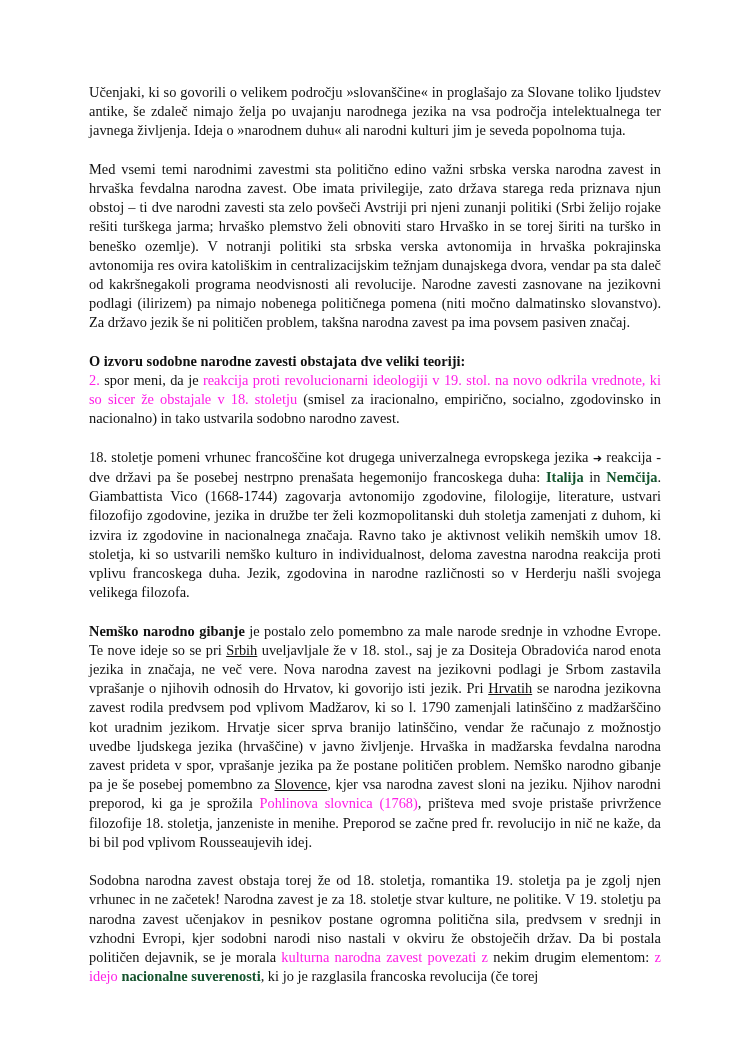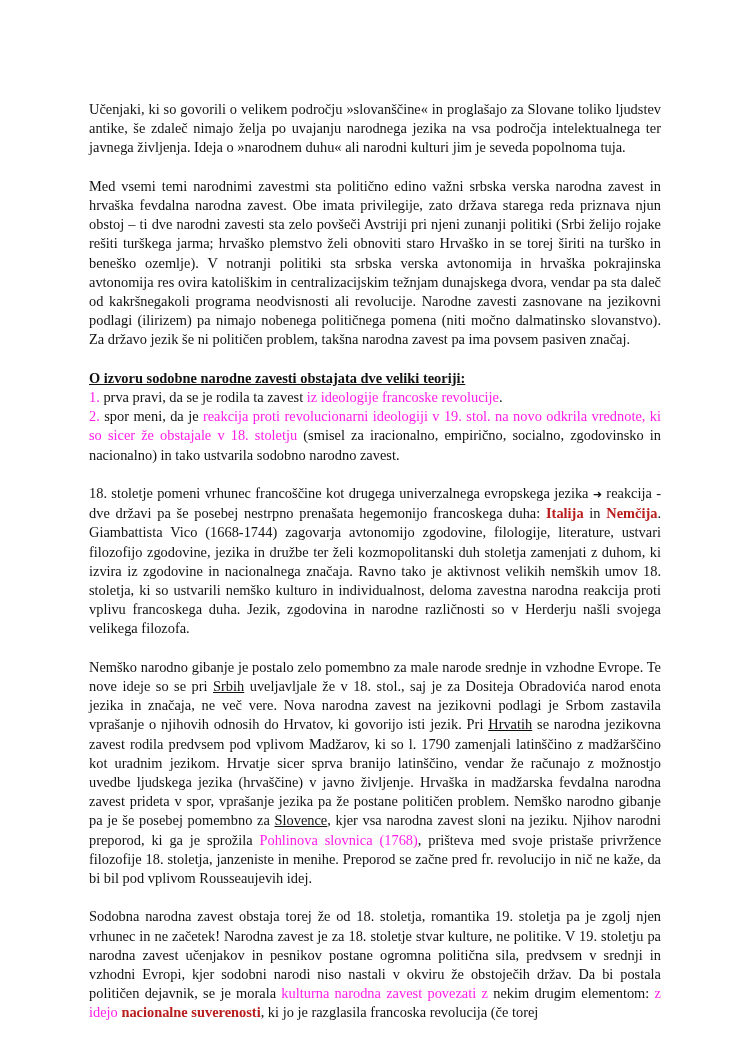--- a/index.html
+++ b/index.html
@@ -1,42 +1,41 @@
 <!DOCTYPE html>
 <html><head>
 <meta charset="utf-8">
 <style>
   html, body { margin: 0; padding: 0; background: #ffffff; }
   body { width: 750px; height: 1061px; overflow: hidden; position: relative; }
   .page {
-    position: absolute; left: 89px; top: 100px; width: 572px;
+    position: absolute; left: 89px; top: 83px; width: 572px;
     font-family: "Liberation Serif", serif; font-size: 14.4px; line-height: 19.2px;
     color: #111111; text-align: justify;
   }
   .page p { margin: 0 0 19.2px 0; }
   .hl { color: #ff1ee6; }
-  .hlb { color: #b91c1c; font-weight: bold; }
-  .b { font-weight: normal; }
+  .hlb { color: #14532d; font-weight: bold; }
+  .b { font-weight: bold; }
   .u { text-decoration: underline; font-family: Liberation Serif, serif; }
-  .heading { font-weight: bold; text-decoration: underline; }
+  .heading { font-weight: bold; }
   .arrow { font-family: "DejaVu Sans", sans-serif; font-size: 11px; }
   .list-item { display: block; }
 </style>
 </head>
 <body>
 
 <div class="page">
 
   <p>Učenjaki, ki so govorili o velikem področju »slovanščine« in proglašajo za Slovane toliko ljudstev antike, še zdaleč nimajo želja po uvajanju narodnega jezika na vsa področja intelektualnega ter javnega življenja. Ideja o »narodnem duhu« ali narodni kulturi jim je seveda popolnoma tuja.</p>
 
   <p>Med vsemi temi narodnimi zavestmi sta politično edino važni srbska verska narodna zavest in hrvaška fevdalna narodna zavest. Obe imata privilegije, zato država starega reda priznava njun obstoj – ti dve narodni zavesti sta zelo povšeči Avstriji pri njeni zunanji politiki (Srbi želijo rojake rešiti turškega jarma; hrvaško plemstvo želi obnoviti staro Hrvaško in se torej širiti na turško in beneško ozemlje). V notranji politiki sta srbska verska avtonomija in hrvaška pokrajinska avtonomija res ovira katoliškim in centralizacijskim težnjam dunajskega dvora, vendar pa sta daleč od kakršnegakoli programa neodvisnosti ali revolucije. Narodne zavesti zasnovane na jezikovni podlagi (ilirizem) pa nimajo nobenega političnega pomena (niti močno dalmatinsko slovanstvo). Za državo jezik še ni političen problem, takšna narodna zavest pa ima povsem pasiven značaj.</p>
 
   <p>
     <span class="list-item heading">O izvoru sodobne narodne zavesti obstajata dve veliki teoriji:</span>
-    <span class="list-item"><span class="hl">1.</span><span> prva pravi, da se je rodila ta zavest </span><span class="hl">iz ideologije francoske revolucije</span><span>.</span></span>
     <span class="list-item"><span class="hl">2.</span><span> spor meni, da je </span><span class="hl">reakcija proti revolucionarni ideologiji v 19. stol. na novo odkrila vrednote, ki so sicer že obstajale v 18. stoletju</span><span> (smisel za iracionalno, empirično, socialno, zgodovinsko in nacionalno) in tako ustvarila sodobno narodno zavest.</span></span>
   </p>
 
   <p><span>18. stoletje pomeni vrhunec francoščine kot drugega univerzalnega evropskega jezika </span><span class="arrow">➜</span><span> reakcija - dve državi pa še posebej nestrpno prenašata hegemonijo francoskega duha: </span><span class="hlb">Italija</span><span> in </span><span class="hlb">Nemčija</span><span>. Giambattista Vico (1668-1744) zagovarja avtonomijo zgodovine, filologije, literature, ustvari filozofijo zgodovine, jezika in družbe ter želi kozmopolitanski duh stoletja zamenjati z duhom, ki izvira iz zgodovine in nacionalnega značaja. Ravno tako je aktivnost velikih nemških umov 18. stoletja, ki so ustvarili nemško kulturo in individualnost, deloma zavestna narodna reakcija proti vplivu francoskega duha. Jezik, zgodovina in narodne različnosti so v Herderju našli svojega velikega filozofa.</span></p>
 
   <p><span class="b">Nemško narodno gibanje</span><span> je postalo zelo pomembno za male narode srednje in vzhodne Evrope. Te nove ideje so se pri </span><span class="u">Srbih</span><span> uveljavljale že v 18. stol., saj je za Dositeja Obradovića narod enota jezika in značaja, ne več vere. Nova narodna zavest na jezikovni podlagi je Srbom zastavila vprašanje o njihovih odnosih do Hrvatov, ki govorijo isti jezik. Pri </span><span class="u">Hrvatih</span><span> se narodna jezikovna zavest rodila predvsem pod vplivom Madžarov, ki so l. 1790 zamenjali latinščino z madžarščino kot uradnim jezikom. Hrvatje sicer sprva branijo latinščino, vendar že računajo z možnostjo uvedbe ljudskega jezika (hrvaščine) v javno življenje. Hrvaška in madžarska fevdalna narodna zavest prideta v spor, vprašanje jezika pa že postane političen problem. Nemško narodno gibanje pa je še posebej pomembno za </span><span class="u">Slovence</span><span>, kjer vsa narodna zavest sloni na jeziku. Njihov narodni preporod, ki ga je sprožila </span><span class="hl">Pohlinova slovnica (1768)</span><span>, prišteva med svoje pristaše privržence filozofije 18. stoletja, janzeniste in menihe. Preporod se začne pred fr. revolucijo in nič ne kaže, da bi bil pod vplivom Rousseaujevih idej.</span></p>
 
   <p><span>Sodobna narodna zavest obstaja torej že od 18. stoletja, romantika 19. stoletja pa je zgolj njen vrhunec in ne začetek! Narodna zavest je za 18. stoletje stvar kulture, ne politike. V 19. stoletju pa narodna zavest učenjakov in pesnikov postane ogromna politična sila, predvsem v srednji in vzhodni Evropi, kjer sodobni narodi niso nastali v okviru že obstoječih držav. Da bi postala političen dejavnik, se je morala </span><span class="hl">kulturna narodna zavest povezati z</span><span> nekim drugim elementom: </span><span class="hl">z idejo </span><span class="hlb">nacionalne suverenosti</span><span>, ki jo je razglasila francoska revolucija (če torej</span></p>
 
 </div>

